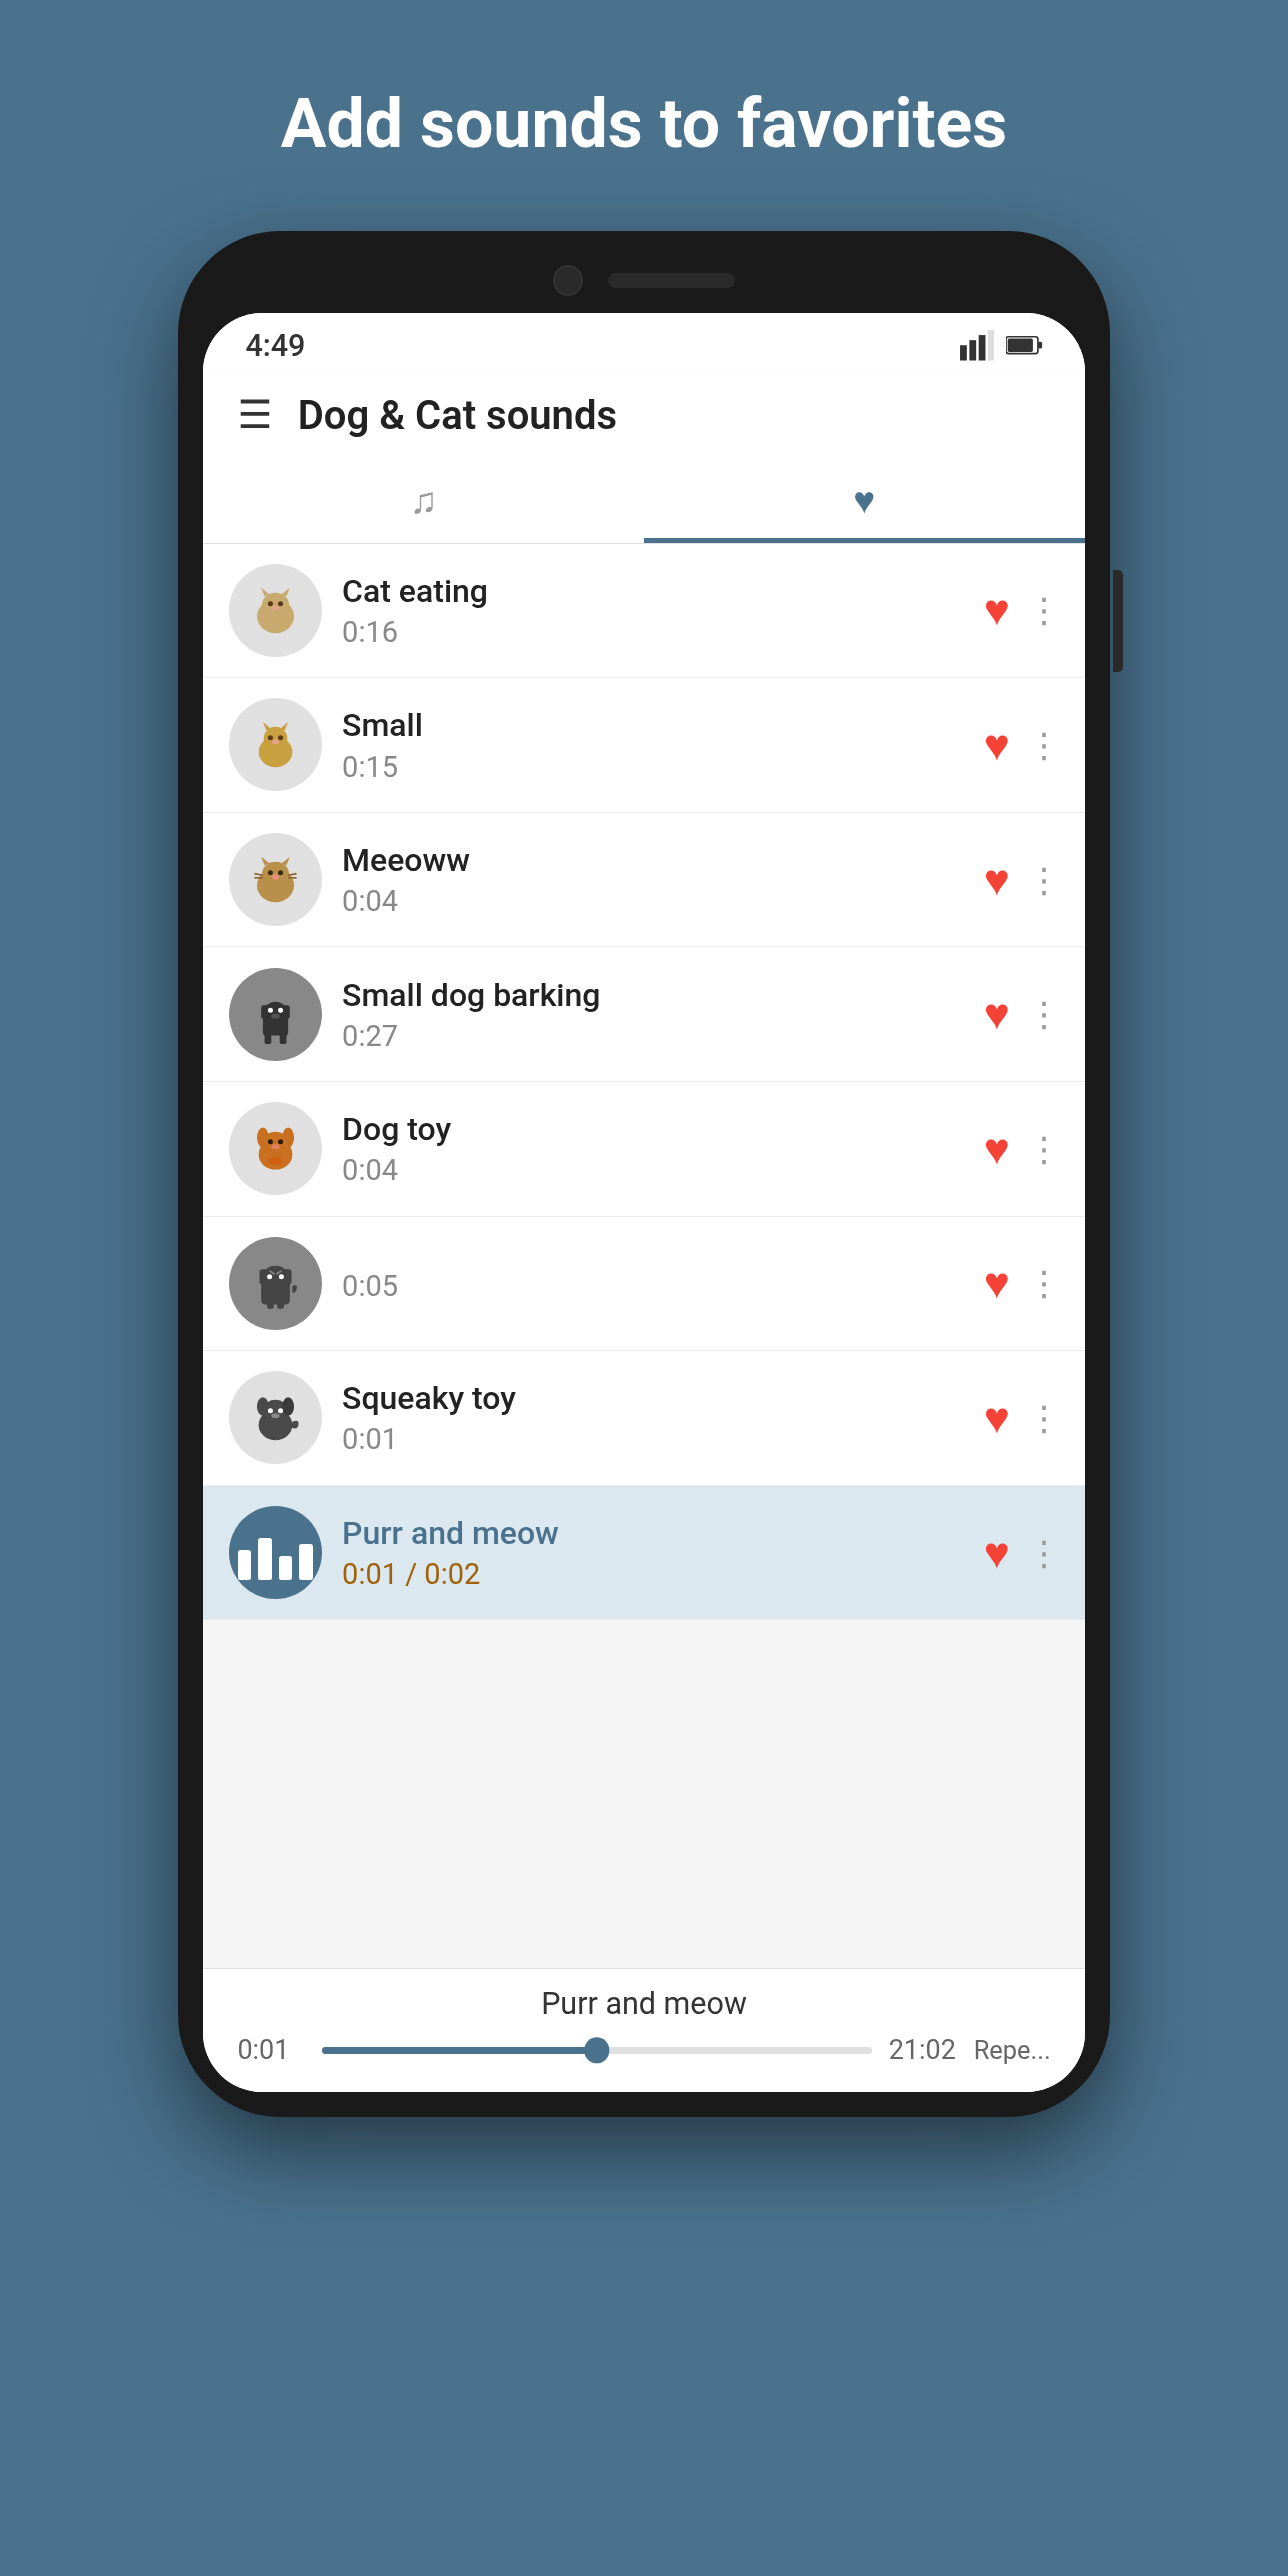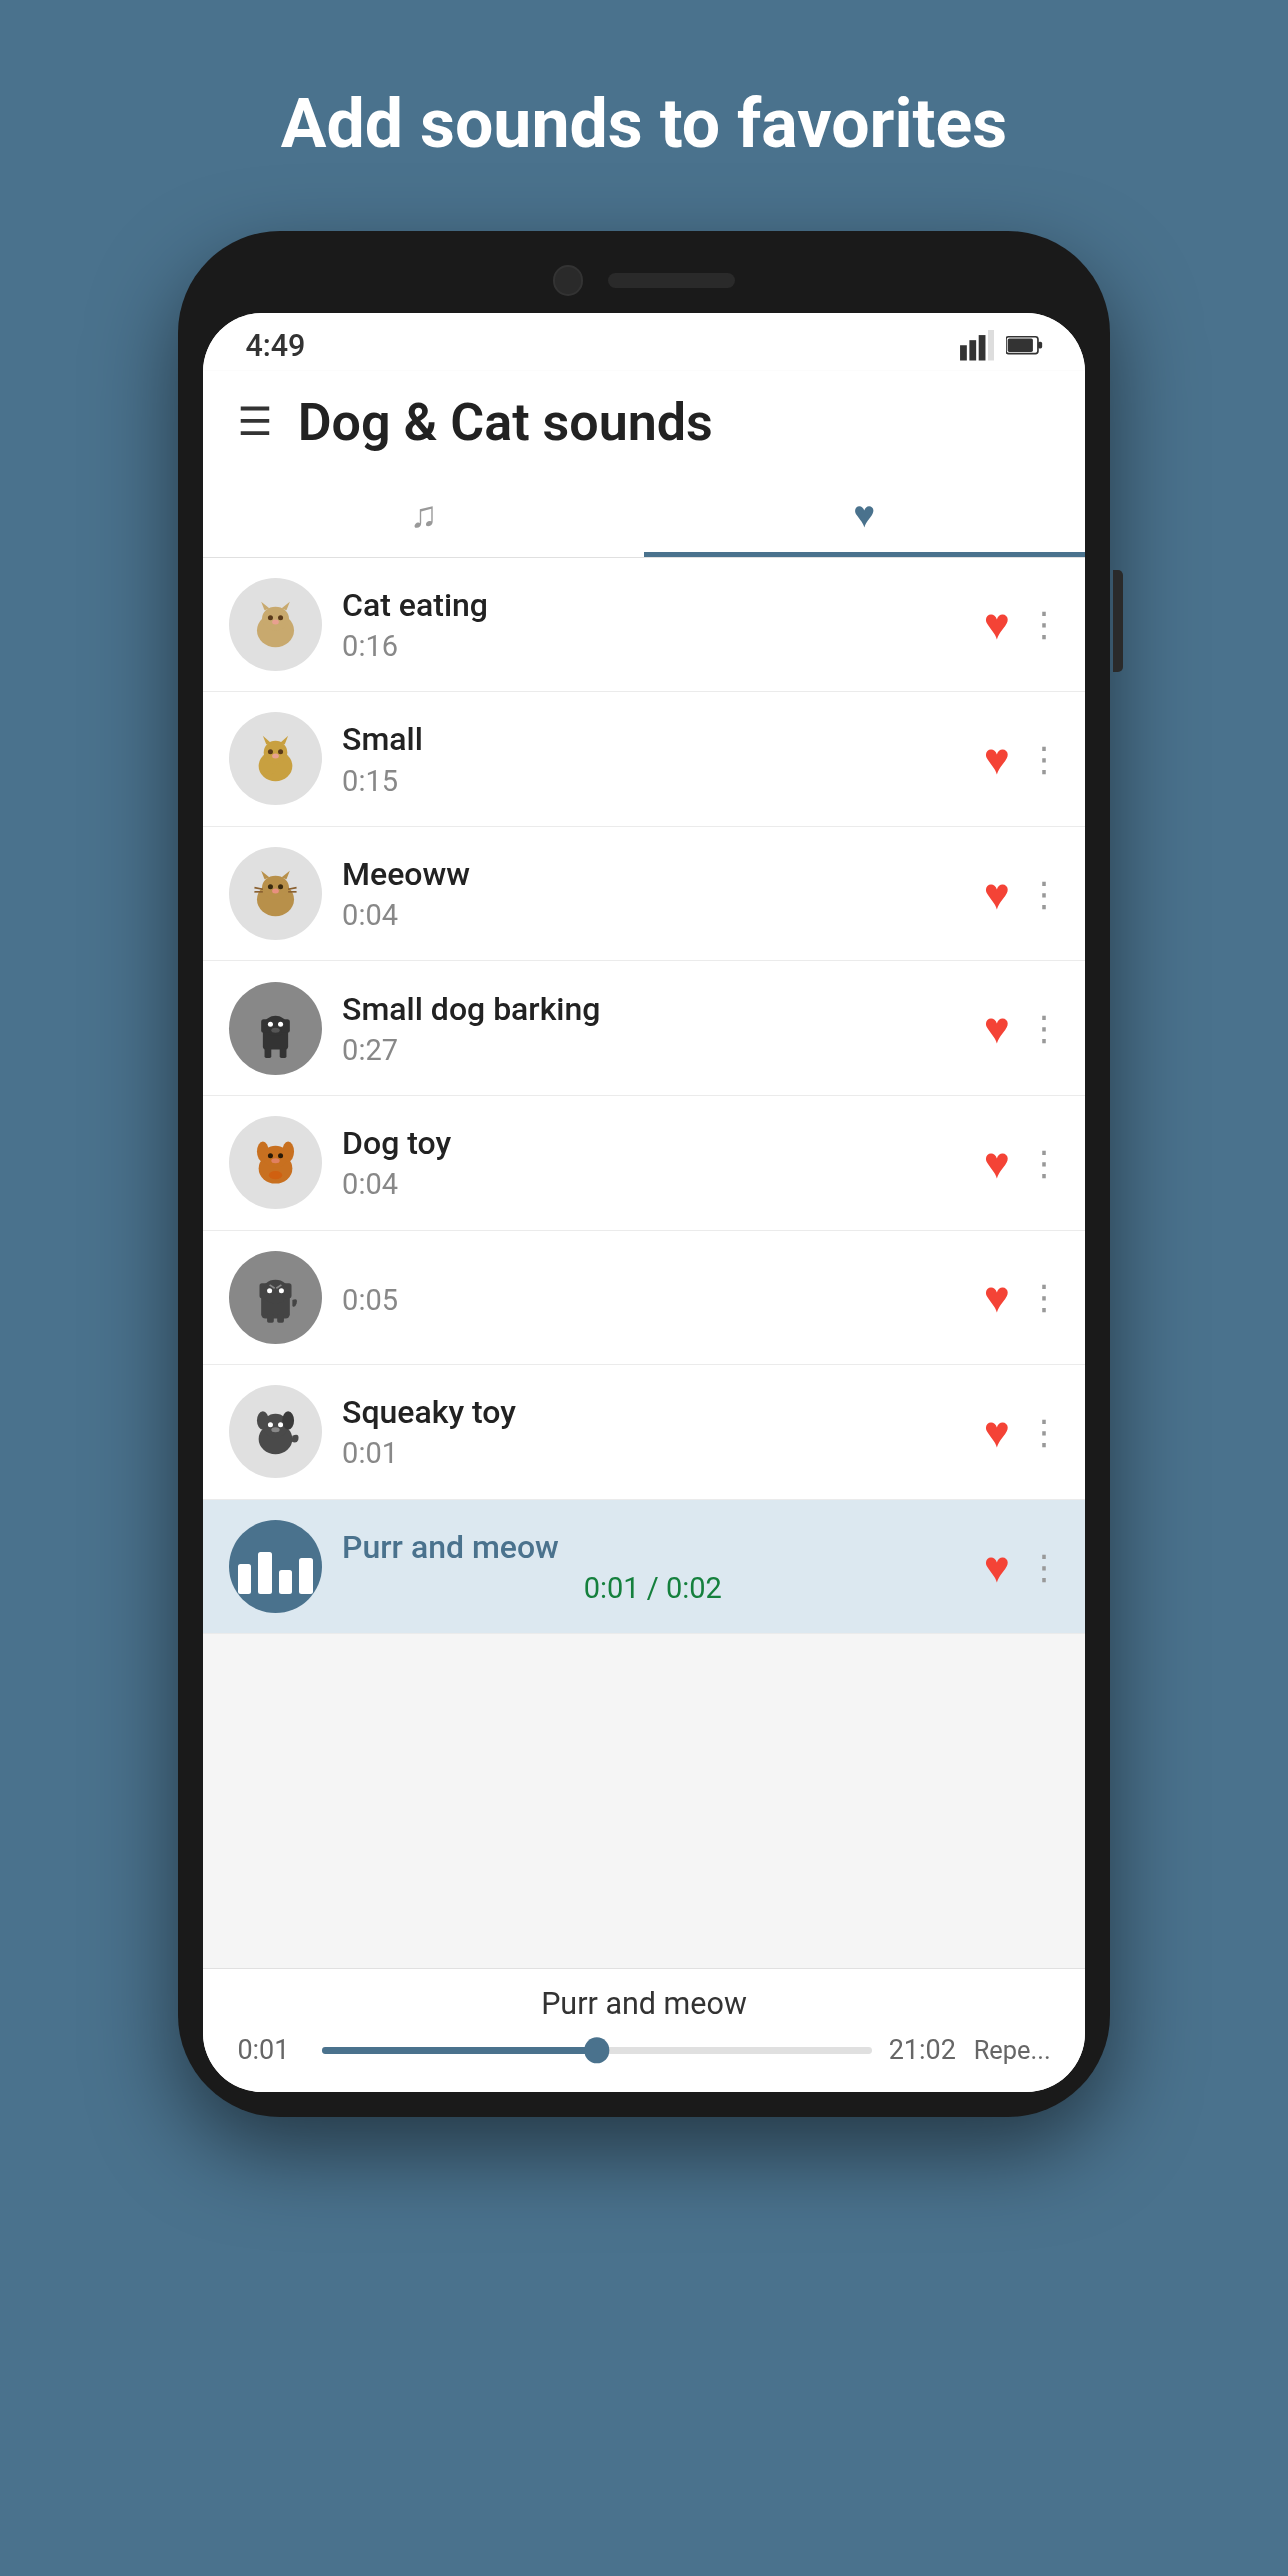--- a/index.html
+++ b/index.html
@@ -107,21 +107,21 @@
       flex-shrink: 0;
     }
 
     .hamburger-icon {
       font-size: 39px;
       color: #333;
       line-height: 1;
     }
 
     .app-title {
-      font-size: 52px;
+      font-size: 40px;
       font-weight: 600;
       color: #222;
       text-align: center;
     }
 
     
     .tabs-bar {
       background: white;
       display: flex;
       border-bottom: 0.8px solid #e0e0e0;
@@ -207,22 +207,21 @@
       color: #4a728d;
     }
 
     .sound-duration {
       font-size: 29px;
       color: #888;
       margin-top: 5.1px;
     }
 
     .sound-duration.playing-text {
-      color: #15803d;
-      text-align: center;
+      color: #a16207;
     }
 
     .sound-actions {
       display: flex;
       align-items: center;
       gap: 17px;
     }
 
     .heart-btn {
       font-size: 44px;

